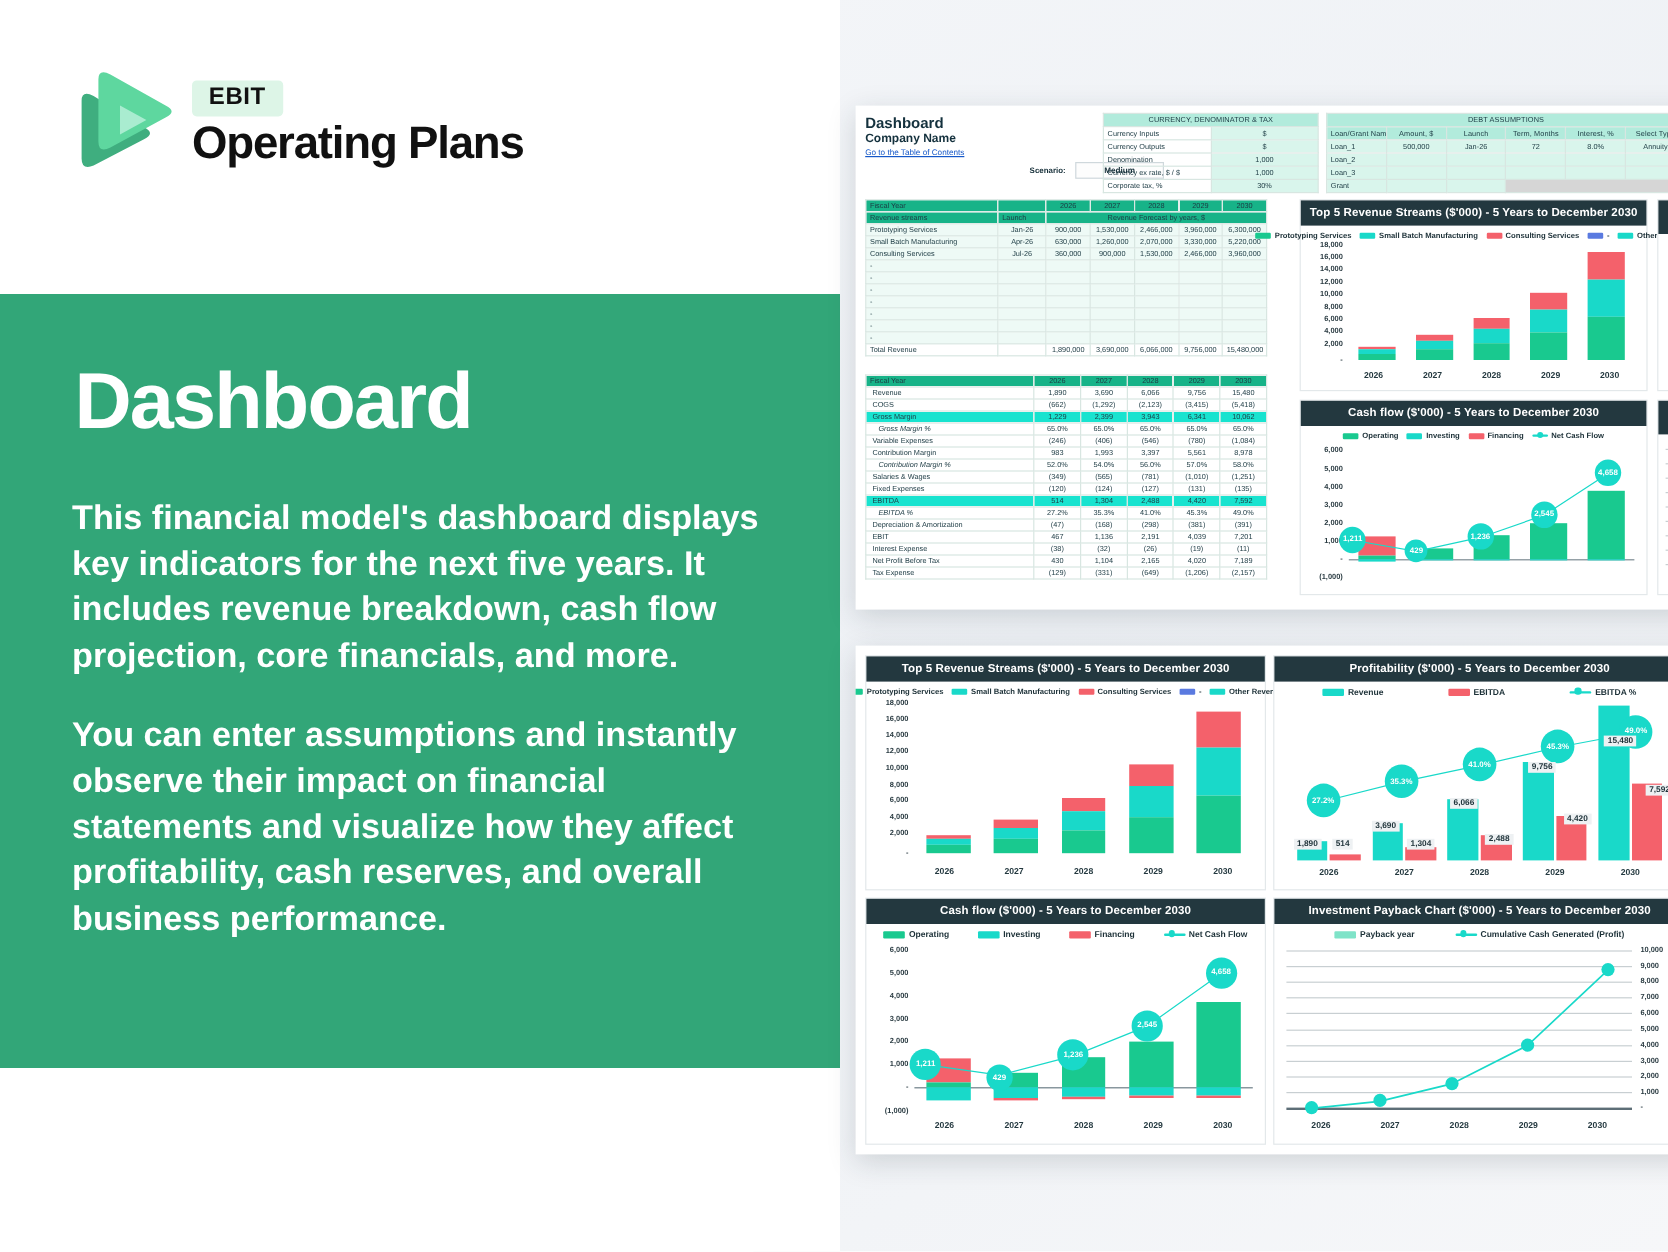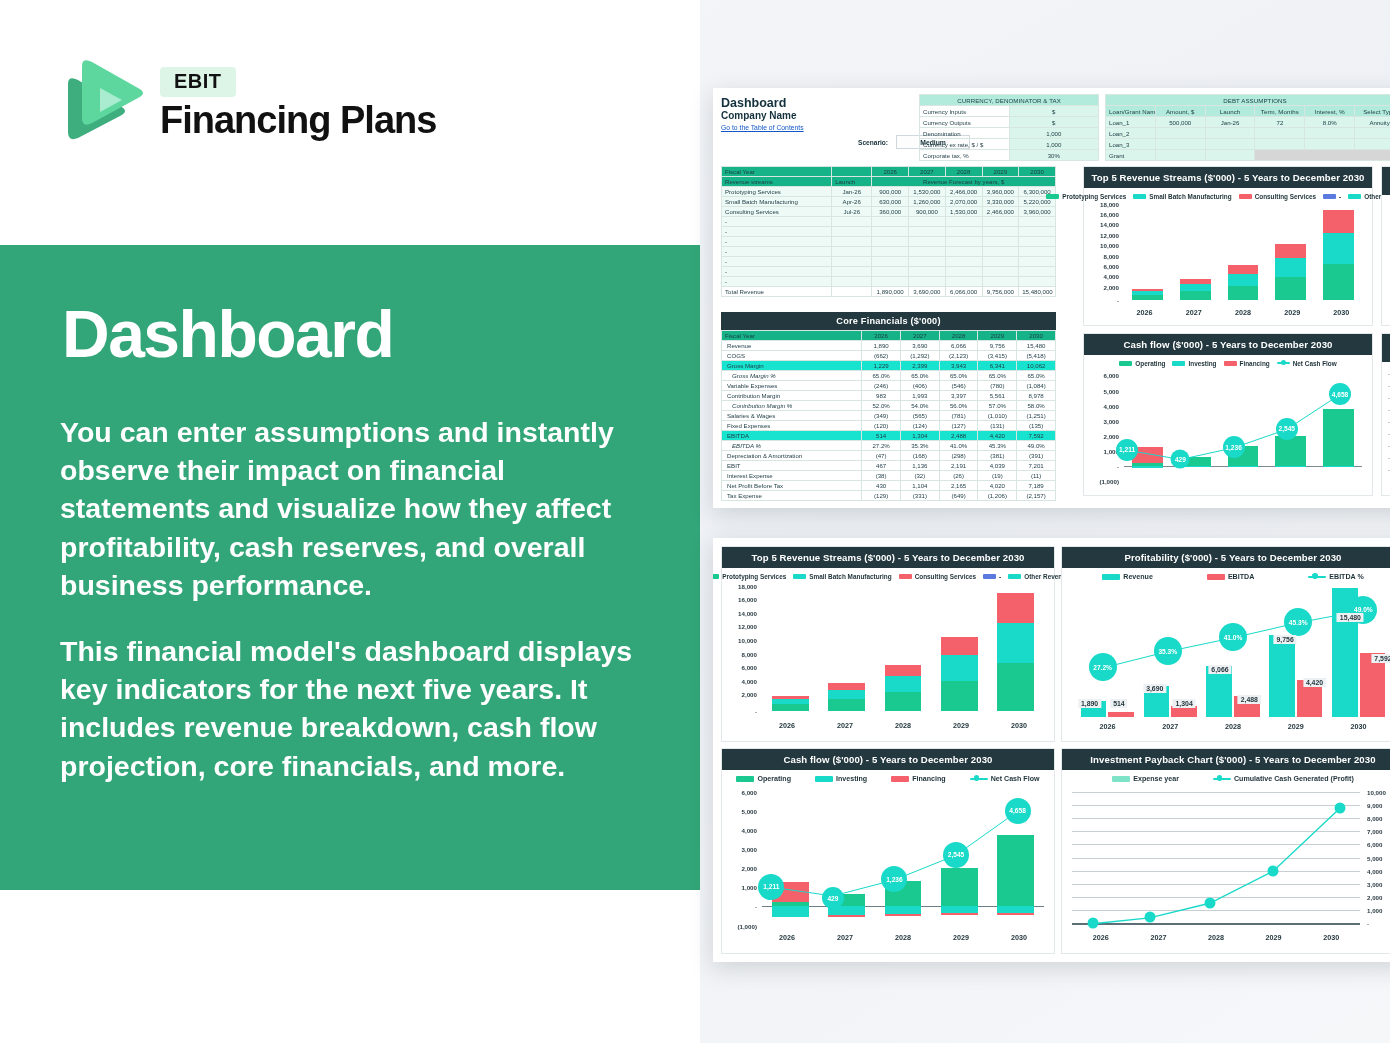--- a/index.html
+++ b/index.html
@@ -133,28 +133,28 @@
 <div class="logo-wrap">
   <div class="logo-mark">
     <svg width="84" height="90" viewBox="0 0 84 90">
       <path d="M6 26 L6 74 Q6 84 16 80 L58 58 Q68 53 58 48 L16 22 Q6 17 6 26 Z" fill="#3fae7f"></path>
       <path d="M20 8 L20 60 Q20 70 30 65 L76 40 Q86 35 76 30 L30 4 Q20 -1 20 8 Z" fill="#5ed79f"></path>
       <path d="M38 30 L38 54 L60 42 Z" fill="#a9ecd0"></path>
     </svg>
   </div>
   <div class="logo-text">
     <span class="ready-badge">EBIT</span>
-    <span class="brand-name">Financing Plans</span>
+    <span class="brand-name">Operating Plans</span>
   </div>
 </div>
 
 <div class="panel-title">Dashboard</div>
 <div class="panel-body">
+  <p>This financial model's dashboard displays key indicators for the next five years. It includes revenue breakdown, cash flow projection, core financials, and more.</p>
   <p>You can enter assumptions and instantly observe their impact on financial statements and visualize how they affect profitability, cash reserves, and overall business performance.</p>
-  <p>This financial model's dashboard displays key indicators for the next five years. It includes revenue breakdown, cash flow projection, core financials, and more.</p>
 </div>
 
 <div class="sheet sheet-top">
   <div class="ss">
     <div class="ss-title">Dashboard</div>
     <div class="ss-sub">Company Name</div>
     <a class="ss-link" href="#">Go to the Table of Contents</a>
 
     <div class="scen-row">
       <span class="scen-lbl">Scenario:</span>
@@ -360,21 +360,20 @@
           <td>6,066,000</td>
           <td>9,756,000</td>
           <td>15,480,000</td>
         </tr>
       </tbody>
         </table>
     </div>
 
     
     <div class="core-fin">
-      <div class="band-dark">Core Financials ($'000)</div>
       <table class="g">
         <tbody>
             <tr class="cf-hdr">
           <td class="lbl-l" style="width:42%">Fiscal Year</td>
           <td>2026</td>
           <td>2027</td>
           <td>2028</td>
           <td>2029</td>
           <td>2030</td>
         </tr>
@@ -925,21 +924,21 @@
       <span>2029</span>
       <span>2030</span>
     </div>
   </div>
 
   <div class="chart-card" style="left:348px; top:210px; width:344px; height:206px;">
     <div class="chart-hd">Investment Payback Chart ($'000) - 5 Years to December 2030</div>
     <div class="legend" style="gap:34px">
       <span class="lg">
           <i class="sw" style="background:#7fe3c8;width:18px;height:6px"></i>
-          <span>Expense year</span>
+          <span>Payback year</span>
         </span>
       <span class="lg">
           <i class="sw line" style="background:#19d9c9;color:#19d9c9;width:18px"></i>
           <span>Cumulative Cash Generated (Profit)</span>
         </span>
     </div>
     <div class="plot" style="height:146px; margin:0 4px;">
       <div style="position:absolute;right:2px;top:0;bottom:0;width:34px">
         <span class="ytick" style="left:3px;right:auto;top:5%">10,000</span>
         <span class="ytick" style="left:3px;right:auto;top:14%">9,000</span>

